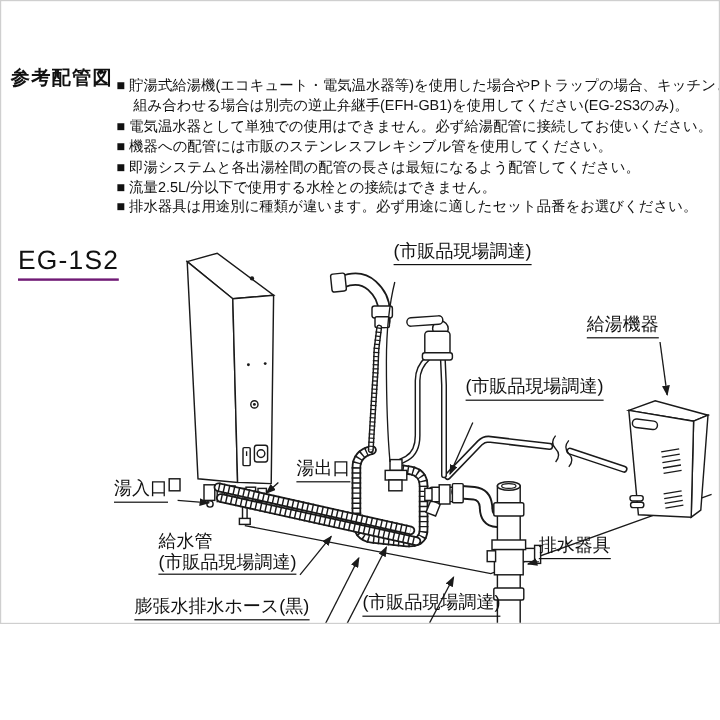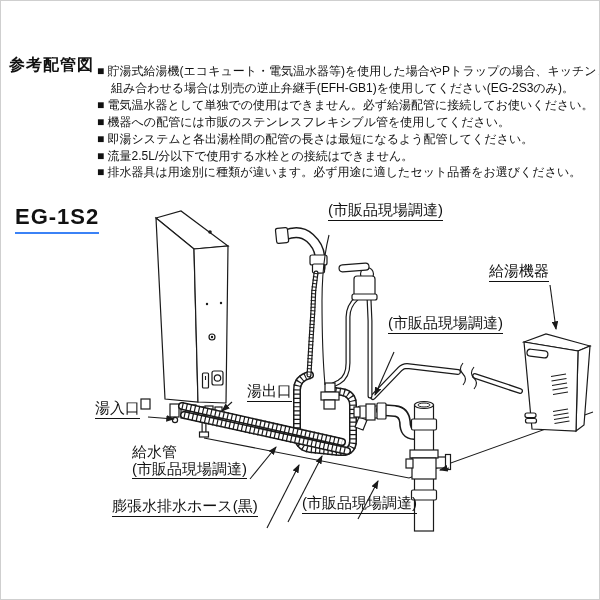--- a/index.html
+++ b/index.html
@@ -1,25 +1,25 @@
 <!DOCTYPE html>
 <html><head>
 <meta charset="utf-8">
 <style>
   html,body{margin:0;padding:0;background:#fff;}
-  #frame{position:relative;width:600px;height:600px;box-sizing:border-box;
+  #frame{position:relative;width:600px;height:520px;box-sizing:border-box;
          border:1px solid #cfcfcf;background:#fff;overflow:hidden;
          font-family:"Liberation Sans","DejaVu Sans",sans-serif;color:#111;padding-left:20px;}
   #art{position:absolute;left:0;top:0;}
   .abs{position:absolute;white-space:nowrap;}
   .title{left:8px;top:54px;font-size:16px;font-weight:bold;letter-spacing:1px;}
   .notes{left:96px;top:62px;font-size:12px;line-height:16.9px;}
   .notes .wrap{padding-left:14px;}
-  .model{left:14px;top:203px;font-size:22px;font-weight:bold;letter-spacing:1px;
-         border-bottom:2px solid #3b82f6;padding-bottom:2px;}
+  .model{left:14px;top:203px;font-size:22px;font-weight:normal;letter-spacing:1px;
+         border-bottom:2px solid #701a75;padding-bottom:2px;}
   .lbl{font-size:15px;line-height:16.5px;border-bottom:1.4px solid #111;
        padding-bottom:1px;display:inline-block;}
   .lbl div{white-space:nowrap;}
   .l-hotvalve{left:327px;top:200px;}
   .l-heater{left:488px;top:261px;}
   .l-coldvalve{left:387px;top:313px;}
   .l-hotout{left:246px;top:381px;}
   .l-hotin{left:94px;top:398px;}
   .l-supply{left:131px;top:443px;}
   .l-expansion{left:111px;top:496px;text-align:right;}
@@ -216,16 +216,16 @@
   <div class="abs l-supply">
     <span class="lbl"><div>給水管</div><div>(市販品現場調達)</div></span>
   </div>
   <div class="abs l-expansion">
     <span class="lbl"><div>膨張水排水ホース(黒)</div></span>
   </div>
   <div class="abs l-outpipe">
     <span class="lbl"><div>(市販品現場調達)</div></span>
   </div>
   <div class="abs l-drain">
-    <span class="lbl"></span>
+    <span class="lbl"><div>排水器具</div></span>
   </div>
 
 </div>
 
 </body></html>

